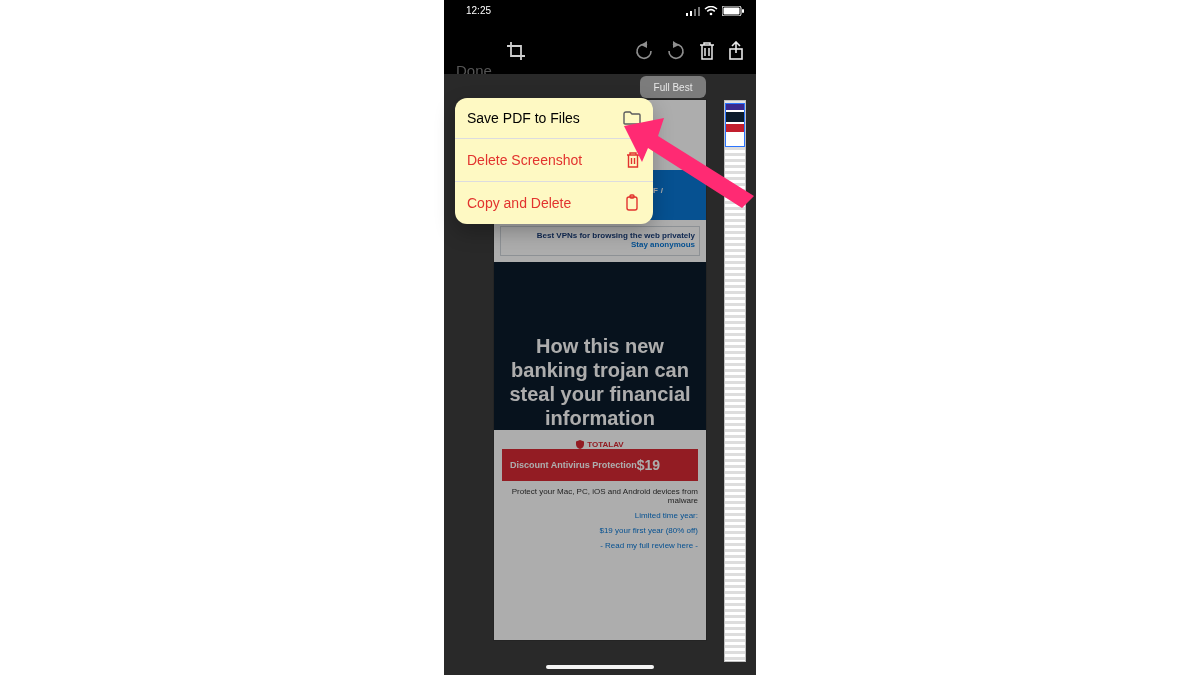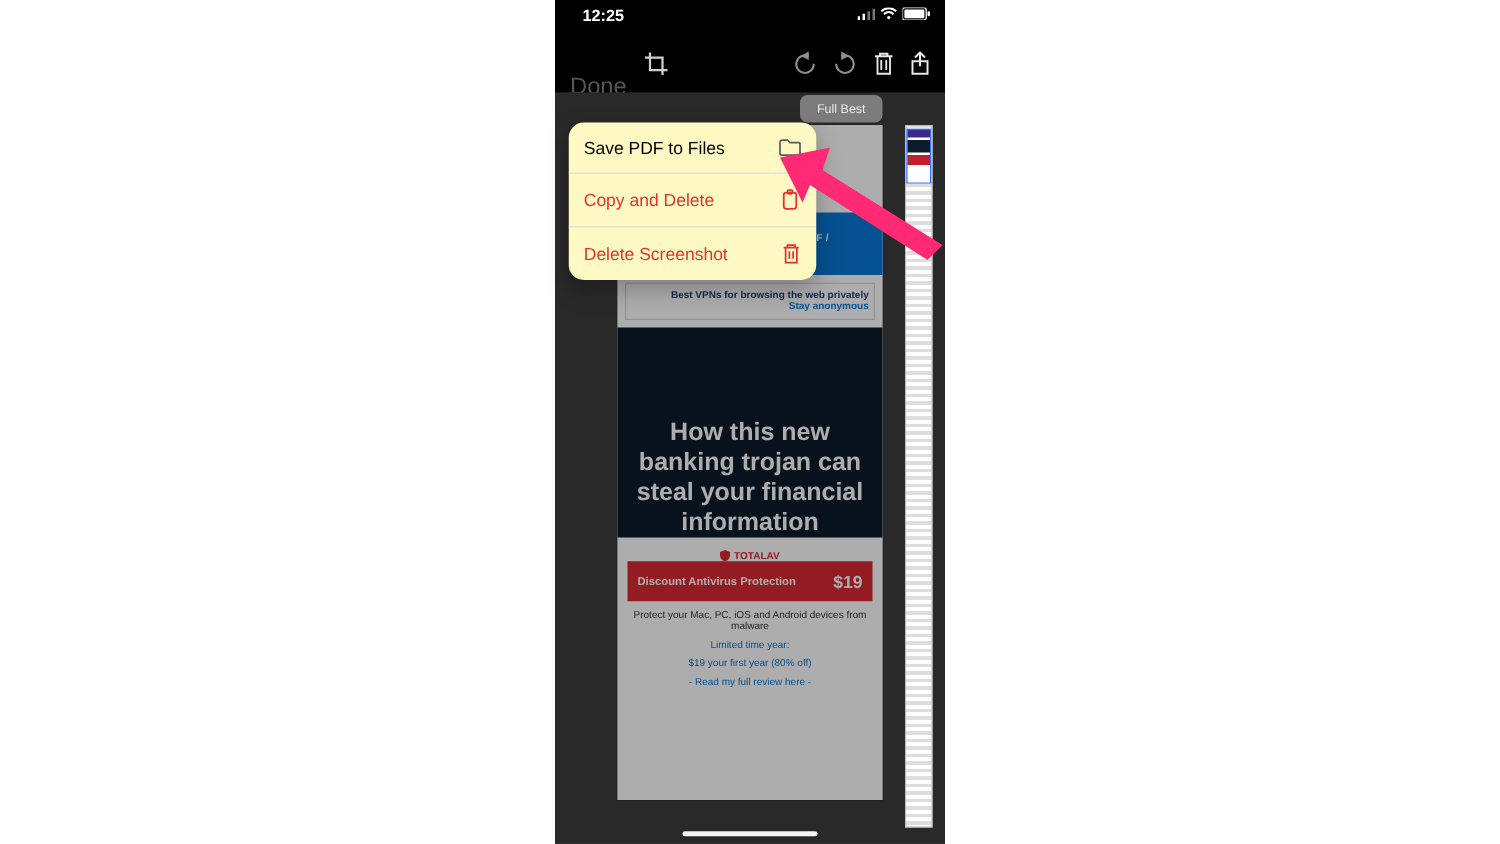--- a/index.html
+++ b/index.html
@@ -1,23 +1,23 @@
 <!DOCTYPE html>
 <html><head>
 <meta charset="utf-8">
 <style>
   html, body { margin:0; padding:0; width:1200px; height:675px; background:#fff; font-family:-apple-system,Helvetica,Arial,sans-serif; }
   .phone { position:absolute; left:444px; top:0; width:312px; height:675px; background:#000; overflow:hidden; }
   
-  .status { position:absolute; top:0; left:0; right:0; height:24px; color:#fff; font-size:13px; font-weight:700; }
+  .status { position:absolute; top:0; left:0; right:0; height:24px; color:#fff; font-size:10px; font-weight:400; }
   .status .time { position:absolute; left:22px; top:5px; }
   .status .ind { position:absolute; right:12px; top:6px; display:flex; gap:4px; align-items:center; }
   
   .toolbar { position:absolute; top:32px; left:0; right:0; height:38px; display:flex; align-items:center; color:#777; }
-  .toolbar .done { margin-left:12px; font-size:19px; color:#555;margin-top:38px; }
+  .toolbar .done { margin-left:12px; font-size:15px; color:#555;margin-top:38px; }
   .toolbar .crop { margin-left:14px; color:#bfbfbf; }
   .toolbar .spacer { flex:1; }
   .toolbar .ic { margin-right:12px; color:#bfbfbf; }
   
   .canvas { position:absolute; top:74px; left:0; right:0; bottom:0; background:#3a3a3a; }
   .scrim { position:absolute; inset:0; background:rgba(0,0,0,.28); }
   .tabseg { position:absolute; top:76px; right:50px; width:66px; height:22px; background:#7c7c7c; border-radius:6px; color:#e8e8e8; font-size:10px; display:flex; align-items:center; justify-content:center; }
   
   .mini { position:absolute; right:10px; top:100px; width:20px; height:560px; background:#e5e5e5; border:1px solid #c0c0c0; }
   .mini .thumb { position:absolute; left:0; right:0; top:2px; height:42px; background:#fff; border:1px solid #2a74ff; }
@@ -27,24 +27,24 @@
   .mini .grid { position:absolute; top:46px; bottom:0; left:0; right:0;
     background:repeating-linear-gradient(#ddd,#ddd 3px,#fff 3px,#fff 6px); }
   
   .page { position:absolute; left:50px; top:100px; width:212px; height:540px; background:#fff; box-shadow:0 0 0 1px rgba(0,0,0,.1); font-family:Arial,Helvetica,sans-serif; }
   .page .bluebar { height:50px; margin-top:70px; background:#0a78d6; color:#fff; font-size:8px; font-weight:700; display:flex; flex-direction:column; align-items:center; justify-content:center; letter-spacing:.3px; }
   .page .promo { border:1px solid #d0d6dc; margin:6px 6px 0 6px; padding:4px 4px 6px 4px; text-align:right; font-size:8px; }
   .page .promo .t1{ color:#1a3e7a; font-weight:700; }
   .page .promo .t2{ color:#0a78d6; font-weight:700; }
   .page .hero { margin-top:6px; height:168px; background:#0b1b2b; color:#fff; display:flex; align-items:flex-end; justify-content:center; text-align:center; font-weight:800; font-size:20px; line-height:1.2; padding:0 6px; }
   .page .adwrap{ margin:10px 8px 0 8px; }
-  .page .ad { background:#d92a34; color:#fff; padding:8px; display:flex; align-items:center; justify-content:space-between; }
+  .page .ad { background:#d92a34; color:#fff; padding:8px; display:flex; align-items:center; justify-content:flex-start; }
   .page .ad .lab{ font-size:9px; font-weight:700; line-height:1.2; }
   .page .ad .price{ font-size:14px; font-weight:800; }
-  .page .sub { text-align:center; font-size:8px; color:#333; margin:6px 8px 0 8px; }
+  .page .sub { text-align:right; font-size:8px; color:#333; margin:6px 8px 0 8px; }
   .page .link { color:#0a78d6; }
   .dim { position:absolute; inset:0; background:rgba(0,0,0,.32); pointer-events:none; }
   
   .menu { position:absolute; left:455px; top:98px; width:198px; background:#fef9c3; border-radius:12px; box-shadow:0 8px 20px rgba(0,0,0,.25); overflow:hidden; }
   .menu .row { display:flex; align-items:center; justify-content:space-between; padding:12px 12px; font-size:14px; border-bottom:1px solid #dcdcdf; }
   .menu .row:last-child{ border-bottom:none; }
   .menu .danger { color:#e2332e; }
   .menu .ic { color:#5b5b5e; }
   .menu .danger .ic { color:#e2332e; }
   
@@ -176,34 +176,34 @@
 <div class="menu">
   <div class="row">
     <span>Save PDF to Files</span>
     <span class="ic">
       <svg width="18" height="14" viewBox="0 0 18 14">
           <path d="M1 3 Q1 1 3 1 H7 L9 3 H16 Q17 3 17 4 V12 Q17 13 16 13 H2 Q1 13 1 12 Z" fill="none" stroke="#5b5b5e" stroke-width="1.4"></path>
         </svg>
     </span>
   </div>
   <div class="row danger">
+    <span>Delete Screenshot</span>
+    <span class="ic">
+      <svg width="16" height="18" viewBox="0 0 16 18">
+          <path d="M2 4 H14 M5 4 V2 H11 V4 M3.5 4 V16 H12.5 V4" stroke="#e2332e" stroke-width="1.4" fill="none"></path>
+          <path d="M6.5 7 V13 M9.5 7 V13" stroke="#e2332e" stroke-width="1.4"></path>
+        </svg>
+    </span>
+  </div>
+  <div class="row danger">
     <span>Copy and Delete</span>
     <span class="ic">
       <svg width="16" height="18" viewBox="0 0 16 18">
           <rect x="2" y="3" width="10" height="13" rx="2" fill="none" stroke="#e2332e" stroke-width="1.4"></rect>
           <rect x="5" y="1" width="4" height="3" rx="1" fill="none" stroke="#e2332e" stroke-width="1.4"></rect>
-        </svg>
-    </span>
-  </div>
-  <div class="row danger">
-    <span>Delete Screenshot</span>
-    <span class="ic">
-      <svg width="16" height="18" viewBox="0 0 16 18">
-          <path d="M2 4 H14 M5 4 V2 H11 V4 M3.5 4 V16 H12.5 V4" stroke="#e2332e" stroke-width="1.4" fill="none"></path>
-          <path d="M6.5 7 V13 M9.5 7 V13" stroke="#e2332e" stroke-width="1.4"></path>
         </svg>
     </span>
   </div>
 </div>
 
 <div class="arrow">
   <svg width="130" height="90" viewBox="0 0 130 90">
     <defs></defs>
     <polygon points="0,8 40,0 34,18 130,78 118,90 24,30 18,44" fill="#ff2a73"></polygon>
   </svg>

